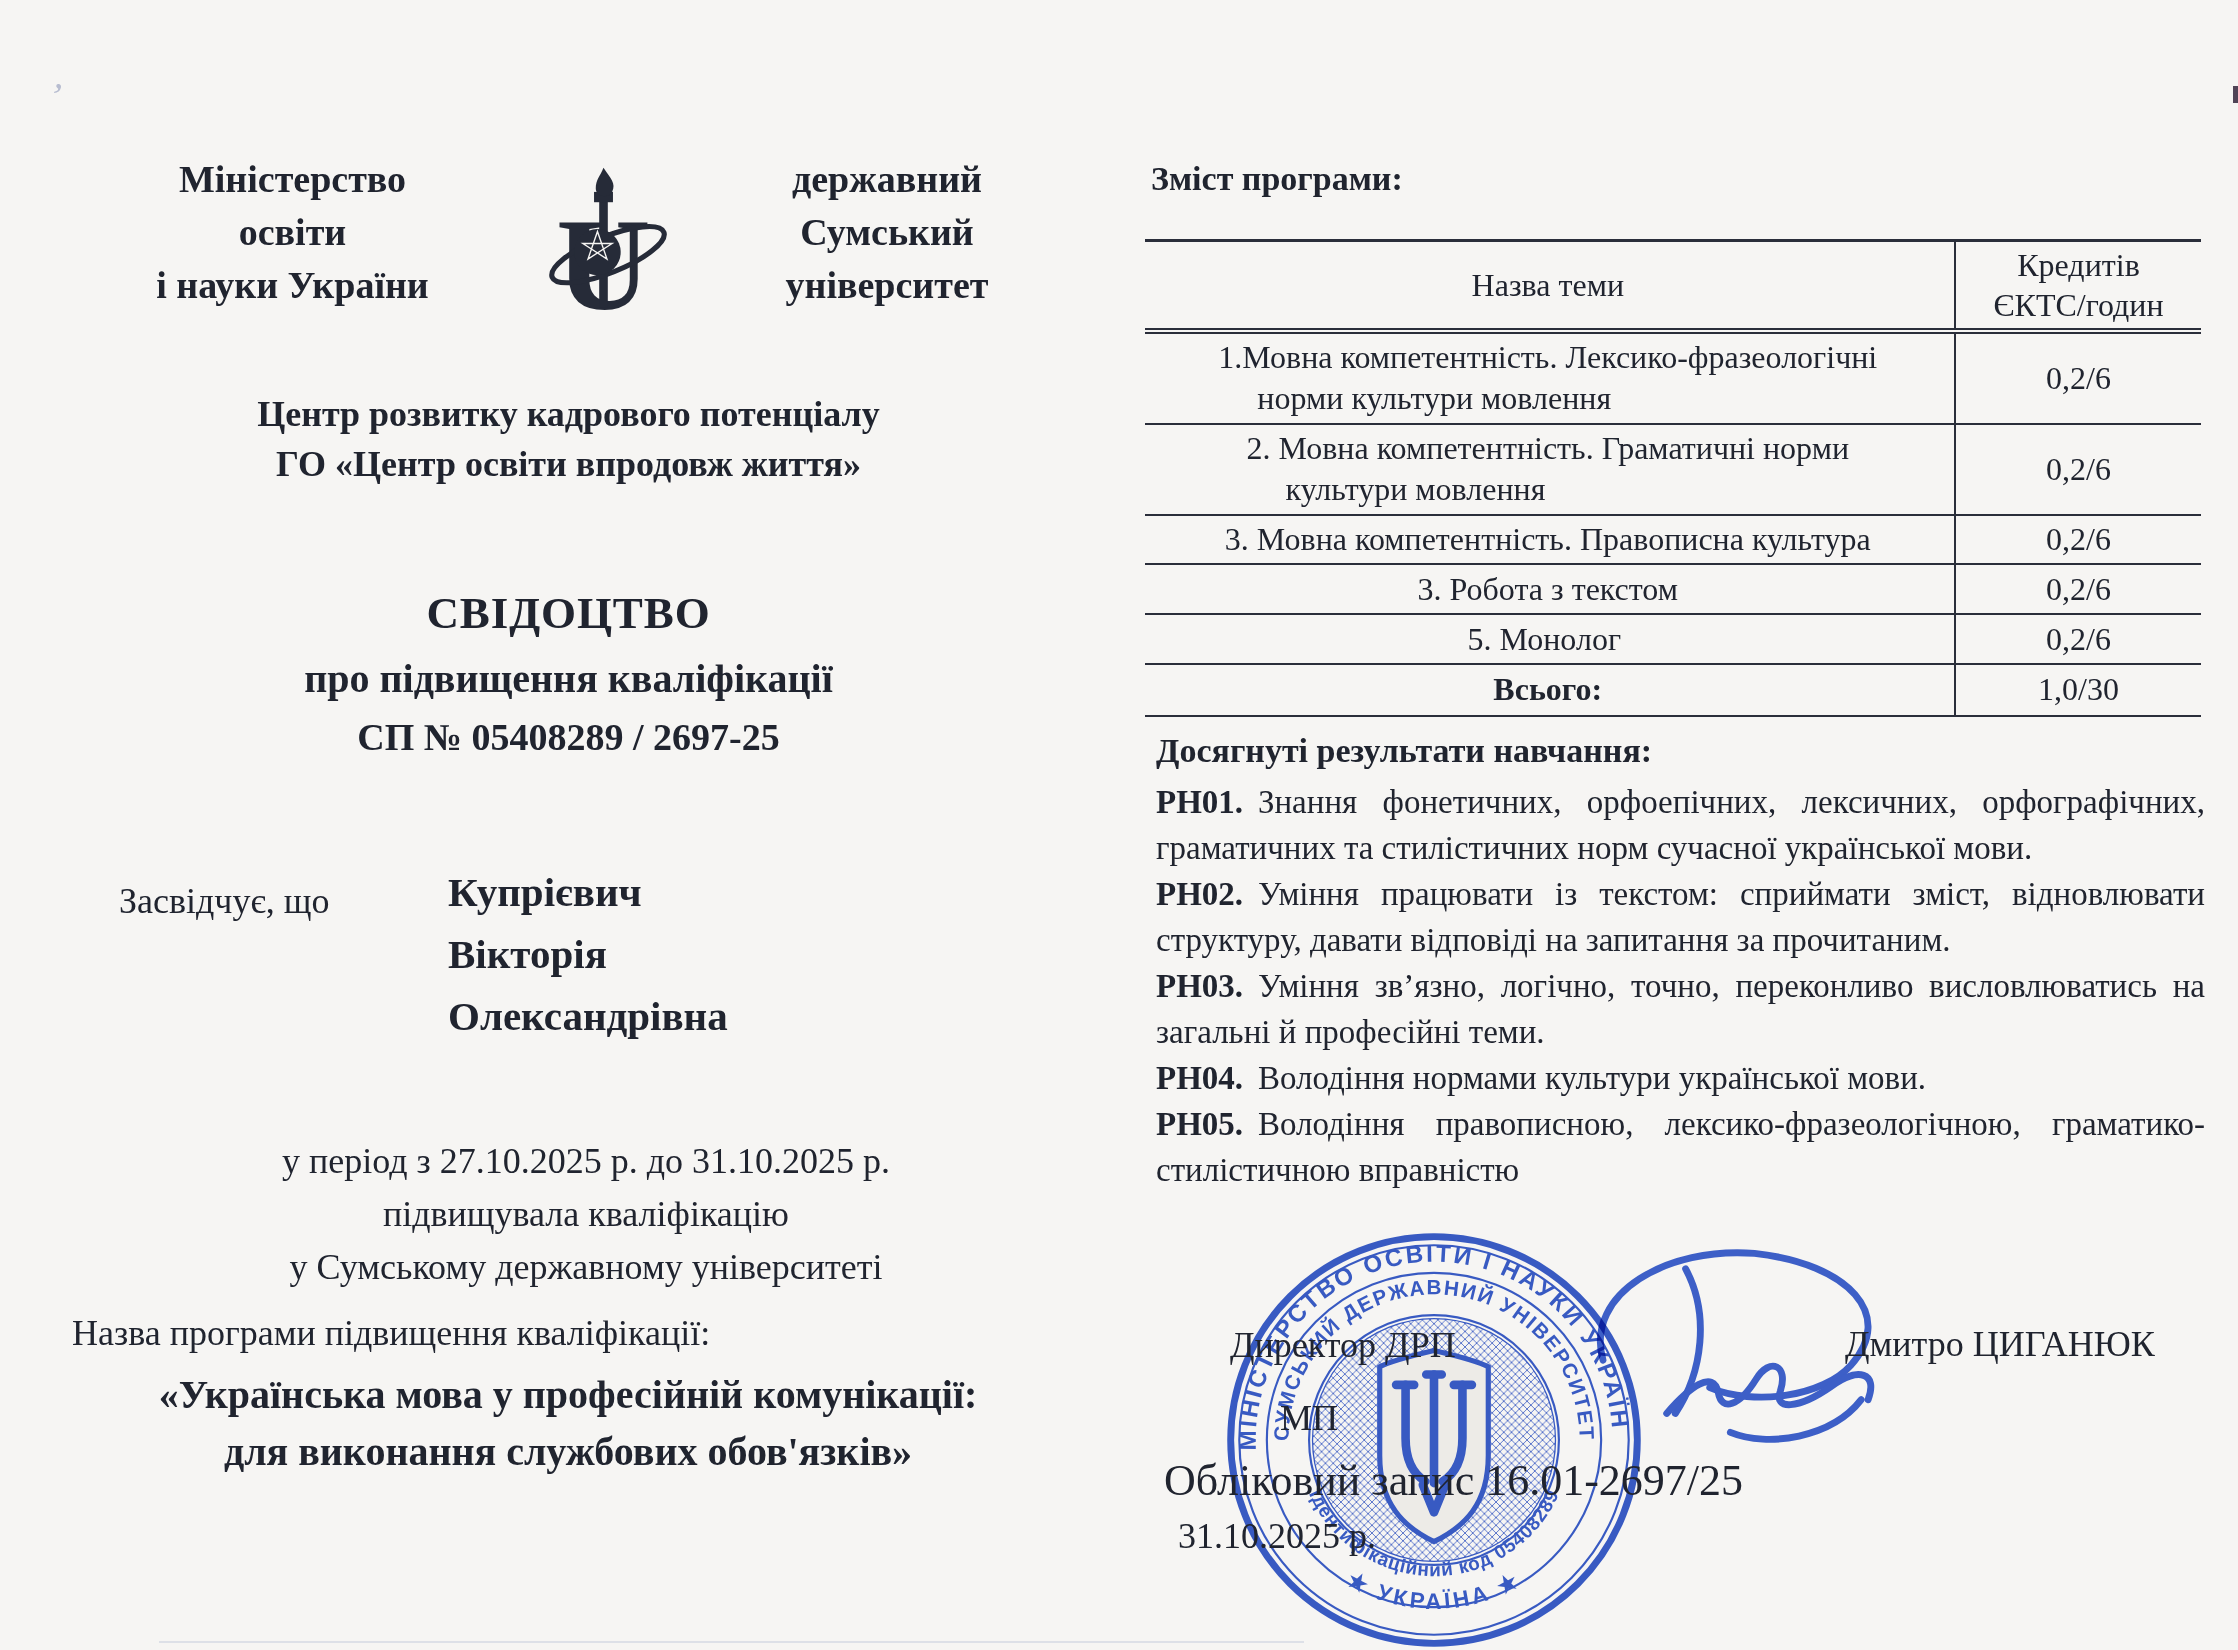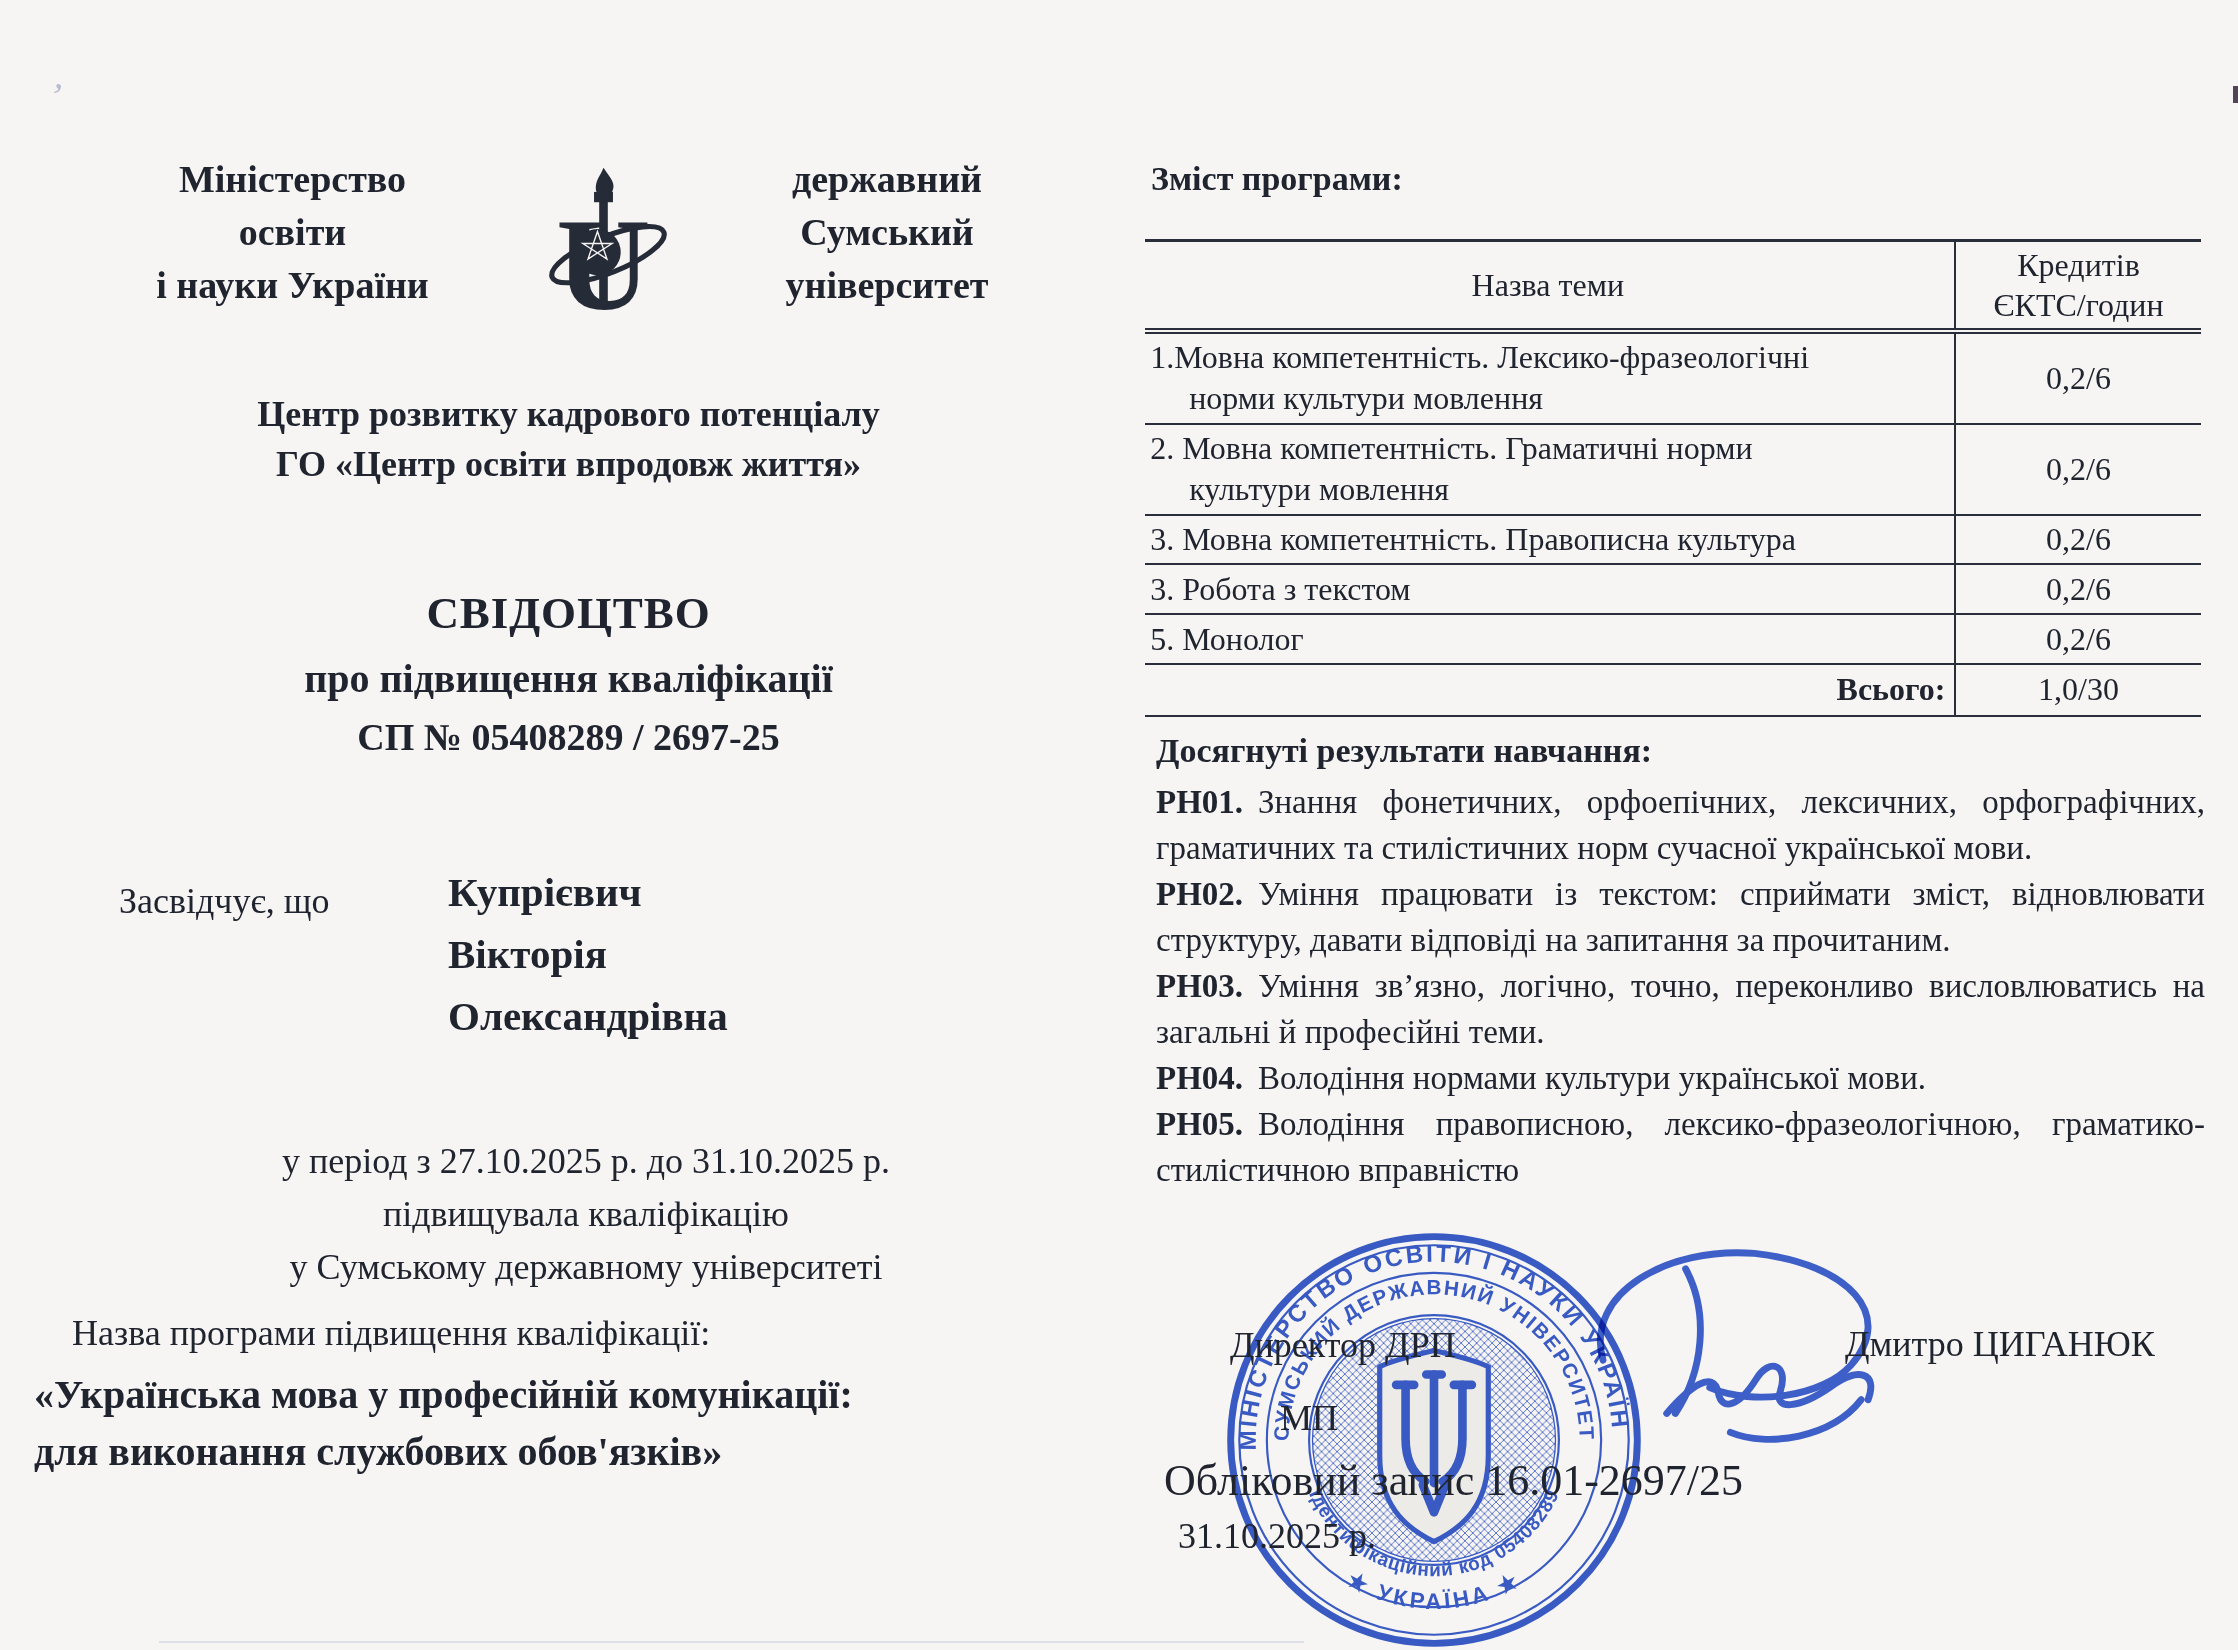--- a/index.html
+++ b/index.html
@@ -24,34 +24,34 @@
   .cert-title .t1{font-size:45px;font-weight:bold;letter-spacing:0.9px;}
   .cert-title .t2{font-size:40px;font-weight:bold;margin-top:15.5px;}
   .cert-title .t3{font-size:38px;font-weight:bold;margin-top:13.8px;}
 
   .certify-label{left:119px;top:880px;font-size:36px;}
   .holder-name{left:448px;top:861px;font-size:41px;font-weight:bold;line-height:62px;}
 
   .period{width:1068px;left:52px;top:1135px;font-size:36px;line-height:53px;text-align:center;}
 
   .program-label{left:72px;top:1312px;font-size:36px;}
-  .program-name{width:1068px;left:34px;top:1366px;font-size:40px;font-weight:bold;line-height:57px;text-align:left;}
+  .program-name{width:1068px;left:34px;top:1366px;font-size:40px;font-weight:bold;line-height:57px;text-align:center;}
 
   
   .contents-heading{left:1151px;top:160px;font-size:34px;font-weight:bold;}
 
   .ptable{
     left:1145px;top:239px;width:1056px;
     border-top:3.4px solid #2a2e3a;
     font-size:32px;
   }
   .prow{display:grid;grid-template-columns:809px 247px;border-bottom:2.6px solid #2a2e3a;}
   .prow.header{border-bottom:6px double #2a2e3a;}
   .pcell{display:flex;align-items:center;}
-  .pcell.c1{padding:3.4px 8.6px 3.4px 5.2px;}
+  .pcell.c1{padding:3.4px 8.6px 3.4px 5.2px;justify-content:center;}
   .pcell.c2{justify-content:center;text-align:center;border-left:2.6px solid #2a2e3a;}
   .topic{white-space:pre-line;padding-left:39px;text-indent:-39px;line-height:41px;}
   .hdr1{width:100%;text-align:center;}
   .hdr2{line-height:40px;}
   .rowH-head{min-height:86px;}
   .rowH-2l{min-height:83px;}
   .rowH-1l{min-height:46px;}
   .rowH-tot{min-height:50px;}
   .total-cell{justify-content:flex-end;padding-right:47px;font-weight:bold;}
   .total-val{font-weight:normal;}

